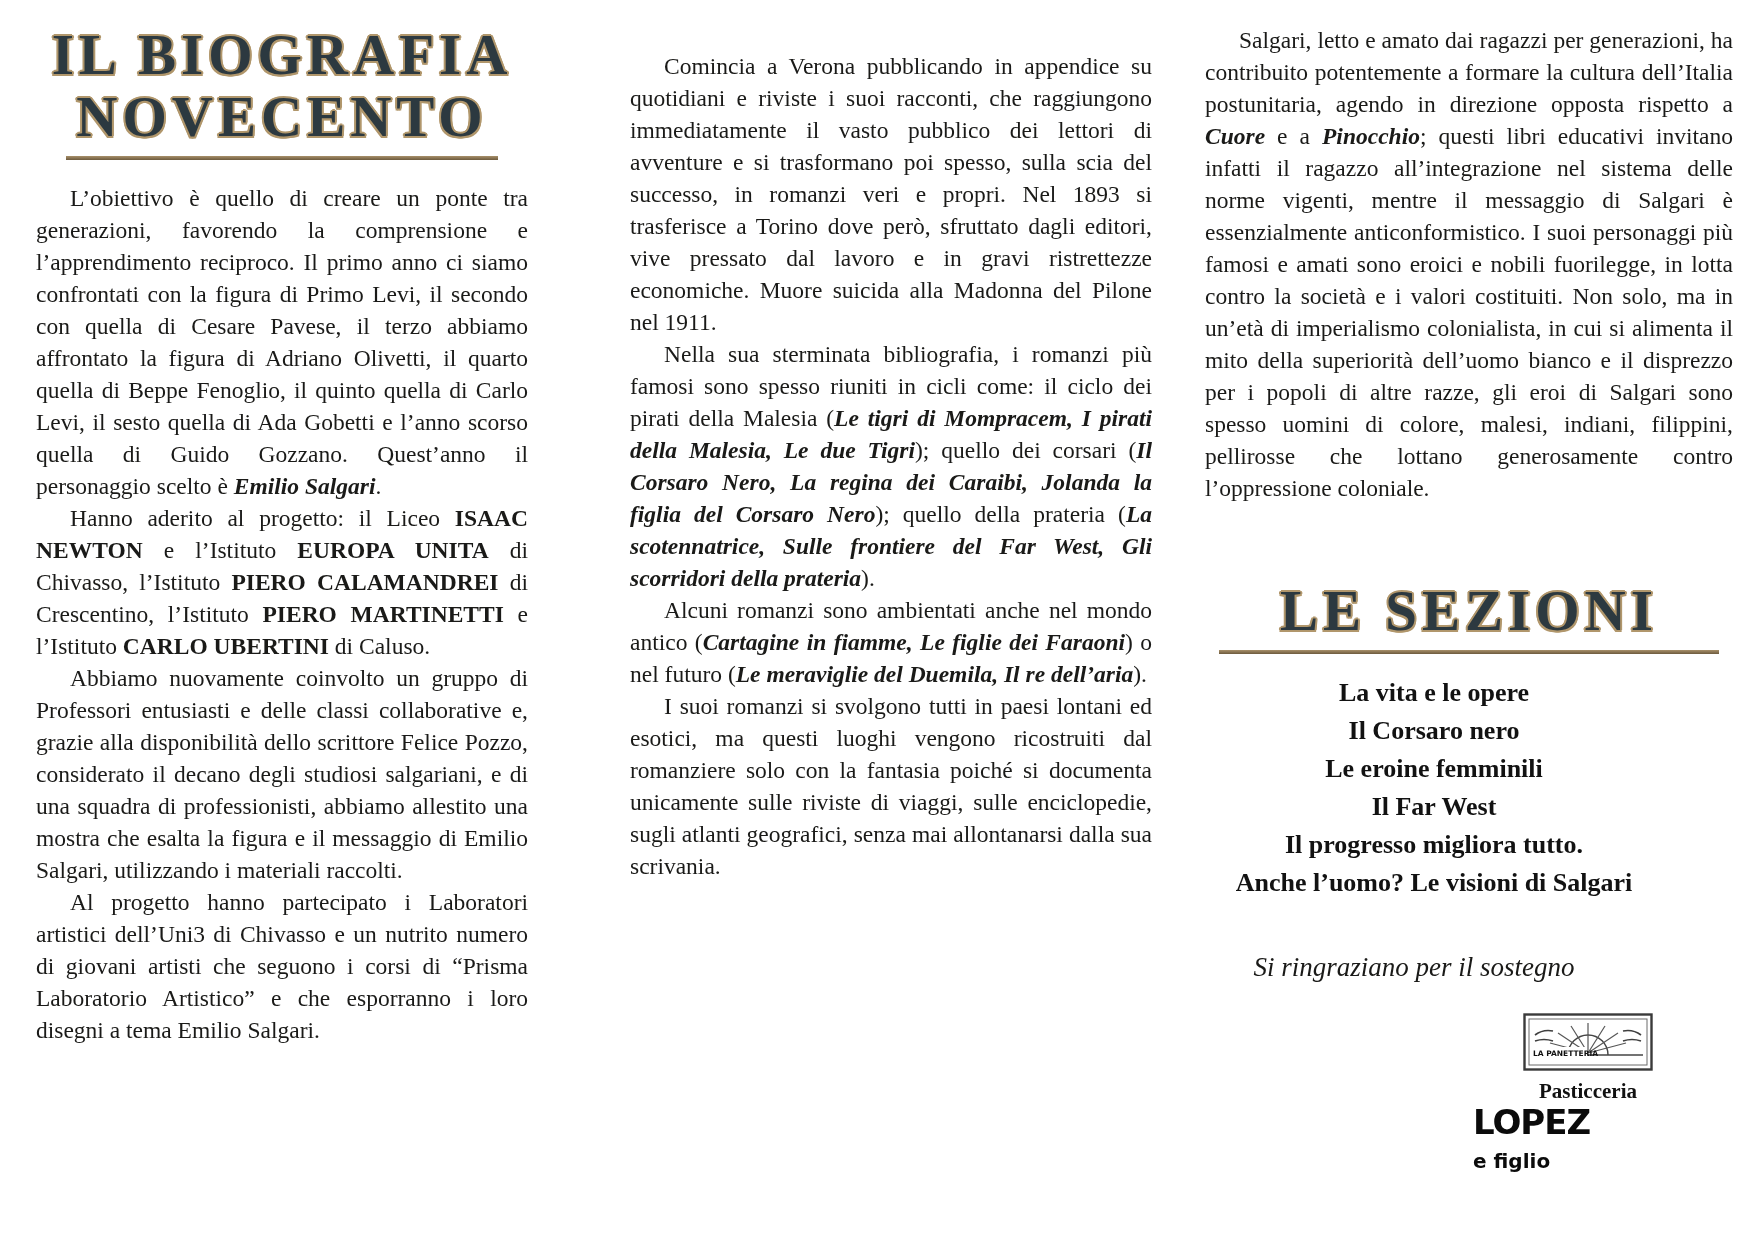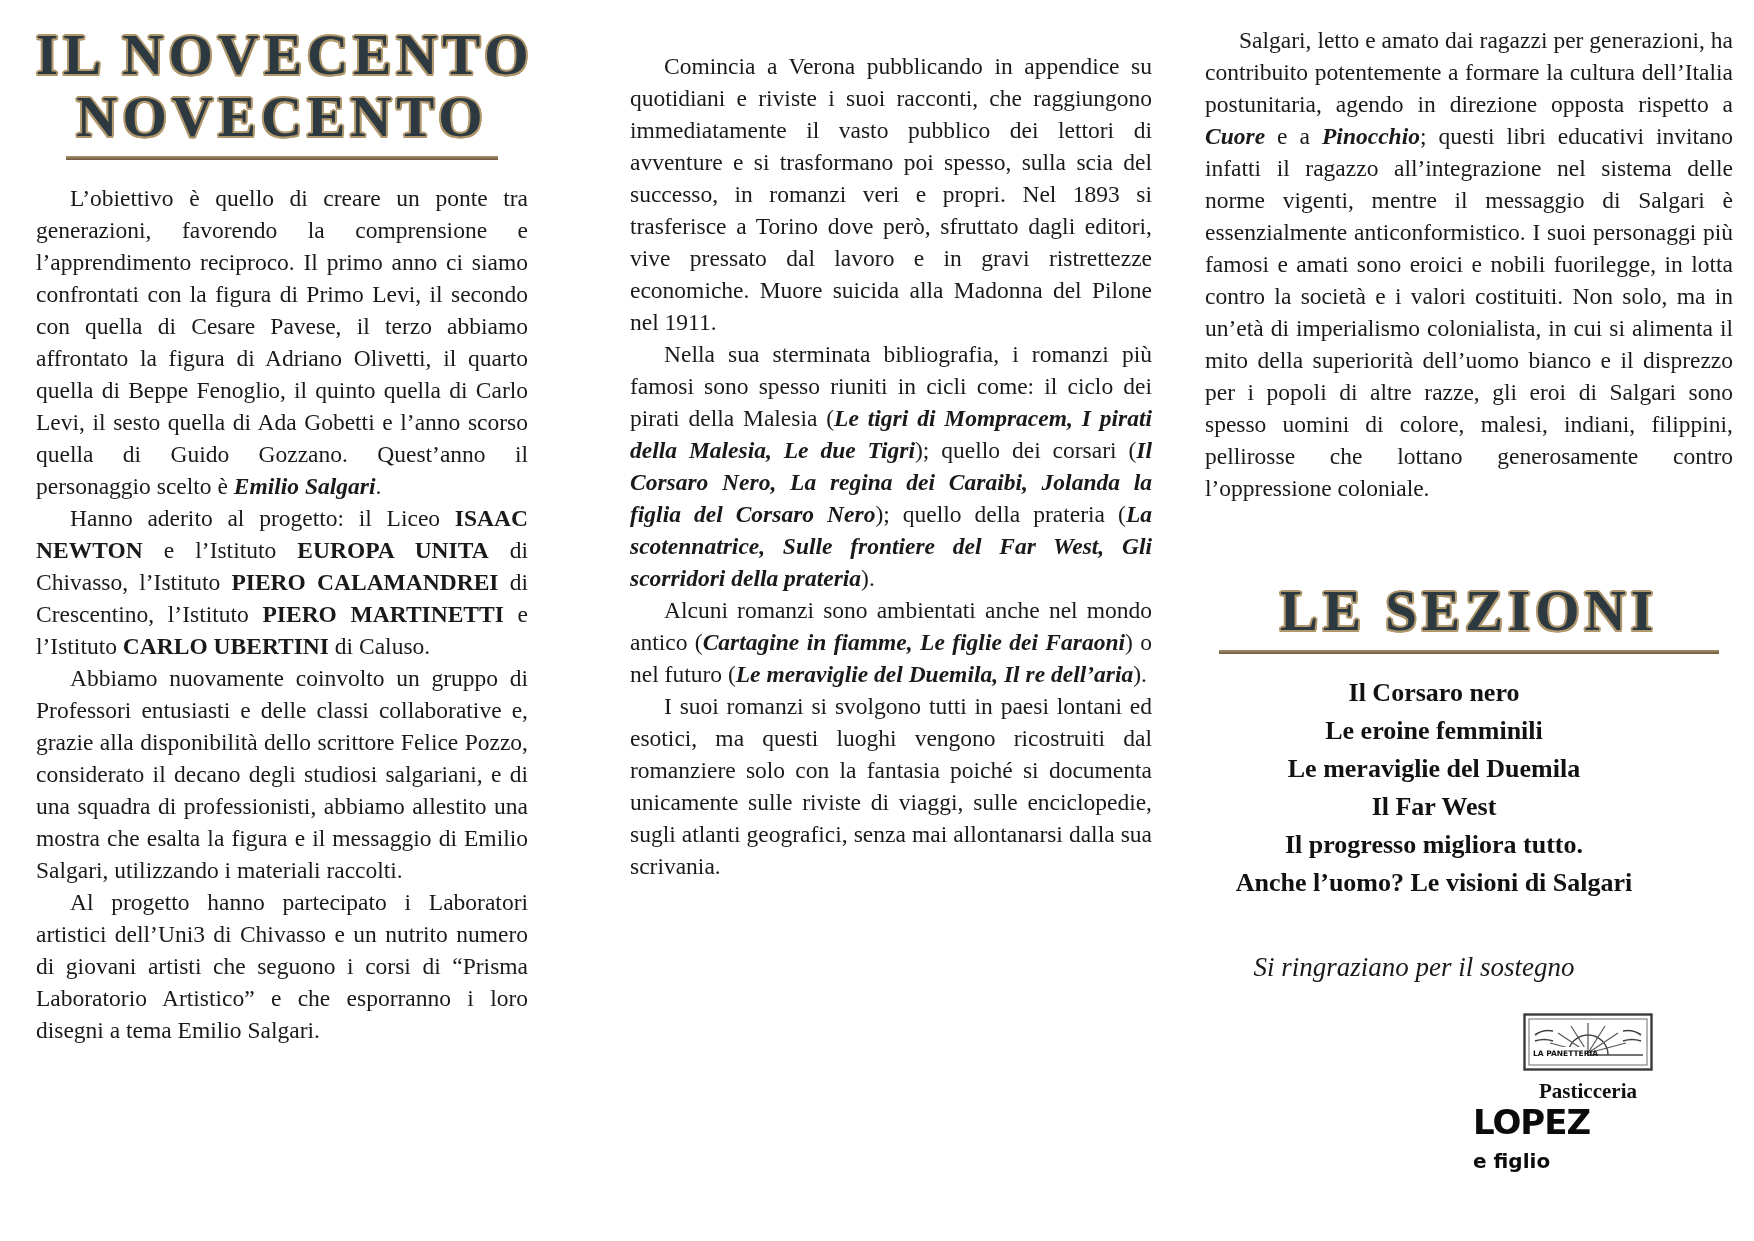--- a/index.html
+++ b/index.html
@@ -54,21 +54,21 @@
               letter-spacing:-1px;color:#0b0b0b;}
   .lopez-suffix{font-family:"DejaVu Sans",sans-serif;font-weight:bold;font-size:20px;color:#0b0b0b;}
 </style>
 </head>
 <body>
 
 <div class="page">
 
   <section class="col col1">
     <header>
-      <div class="ornate t57">IL NOVECENTO</div>
+      <div class="ornate t57">IL BIOGRAFIA</div>
       <div class="ornate t57">NOVECENTO</div>
       <div class="title-rule" style="width:432px;"></div>
     </header>
     <div class="body">
       <p><span>L’obiettivo è quello di creare un ponte tra generazioni, favorendo la comprensione e l’apprendimento reciproco. Il primo anno ci siamo confrontati con la figura di Primo Levi, il secondo con quella di Cesare Pavese, il terzo abbiamo affrontato la figura di Adriano Olivetti, il quarto quella di Beppe Fenoglio, il quinto quella di Carlo Levi, il sesto quella di Ada Gobetti e l’anno scorso quella di Guido Gozzano. Quest’anno il personaggio scelto è </span><span class="seg-bi">Emilio Salgari</span><span>.</span></p>
       <p><span>Hanno aderito al progetto: il Liceo </span><span class="seg-b">ISAAC NEWTON</span><span> e l’Istituto </span><span class="seg-b">EUROPA UNITA</span><span> di Chivasso, l’Istituto </span><span class="seg-b">PIERO CALAMANDREI</span><span> di Crescentino, l’Istituto </span><span class="seg-b">PIERO MARTINETTI</span><span> e l’Istituto </span><span class="seg-b">CARLO UBERTINI</span><span> di Caluso.</span></p>
       <p><span>Abbiamo nuovamente coinvolto un gruppo di Professori entusiasti e delle classi collaborative e, grazie alla disponibilità dello scrittore Felice Pozzo, considerato il decano degli studiosi salgariani, e di una squadra di professionisti, abbiamo allestito una mostra che esalta la figura e il messaggio di Emilio Salgari, utilizzando i materiali raccolti.</span></p>
       <p><span>Al progetto hanno partecipato i Laboratori artistici dell’Uni3 di Chivasso e un nutrito numero di giovani artisti che seguono i corsi di “Prisma Laboratorio Artistico” e che esporranno i loro disegni a tema Emilio Salgari.</span></p>
     </div>
   </section>
@@ -87,23 +87,23 @@
       <p><span>Salgari, letto e amato dai ragazzi per generazioni, ha contribuito potentemente a formare la cultura dell’Italia postunitaria, agendo in direzione opposta rispetto a </span><span class="seg-bi">Cuore</span><span> e a </span><span class="seg-bi">Pinocchio</span><span>; questi libri educativi invitano infatti il ragazzo all’integrazione nel sistema delle norme vigenti, mentre il messaggio di Salgari è essenzialmente anticonformistico. I suoi personaggi più famosi e amati sono eroici e nobili fuorilegge, in lotta contro la società e i valori costituiti. Non solo, ma in un’età di imperialismo colonialista, in cui si alimenta il mito della superiorità dell’uomo bianco e il disprezzo per i popoli di altre razze, gli eroi di Salgari sono spesso uomini di colore, malesi, indiani, filippini, pellirosse che lottano generosamente contro l’oppressione coloniale.</span></p>
     </div>
 
     <div class="col3-lower">
       <header>
         <div class="ornate t57">LE SEZIONI</div>
         <div class="title-rule" style="width:500px;"></div>
       </header>
 
       <div class="sections">
+        <div>La vita e le opere</div>
         <div>Il Corsaro nero</div>
         <div>Le eroine femminili</div>
-        <div>Le meraviglie del Duemila</div>
         <div>Il Far West</div>
         <div>Il progresso migliora tutto.</div>
         <div>Anche l’uomo? Le visioni di Salgari</div>
       </div>
 
       <div class="thanks">Si ringraziano per il sostegno</div>
 
       <div class="logos">
 
 

